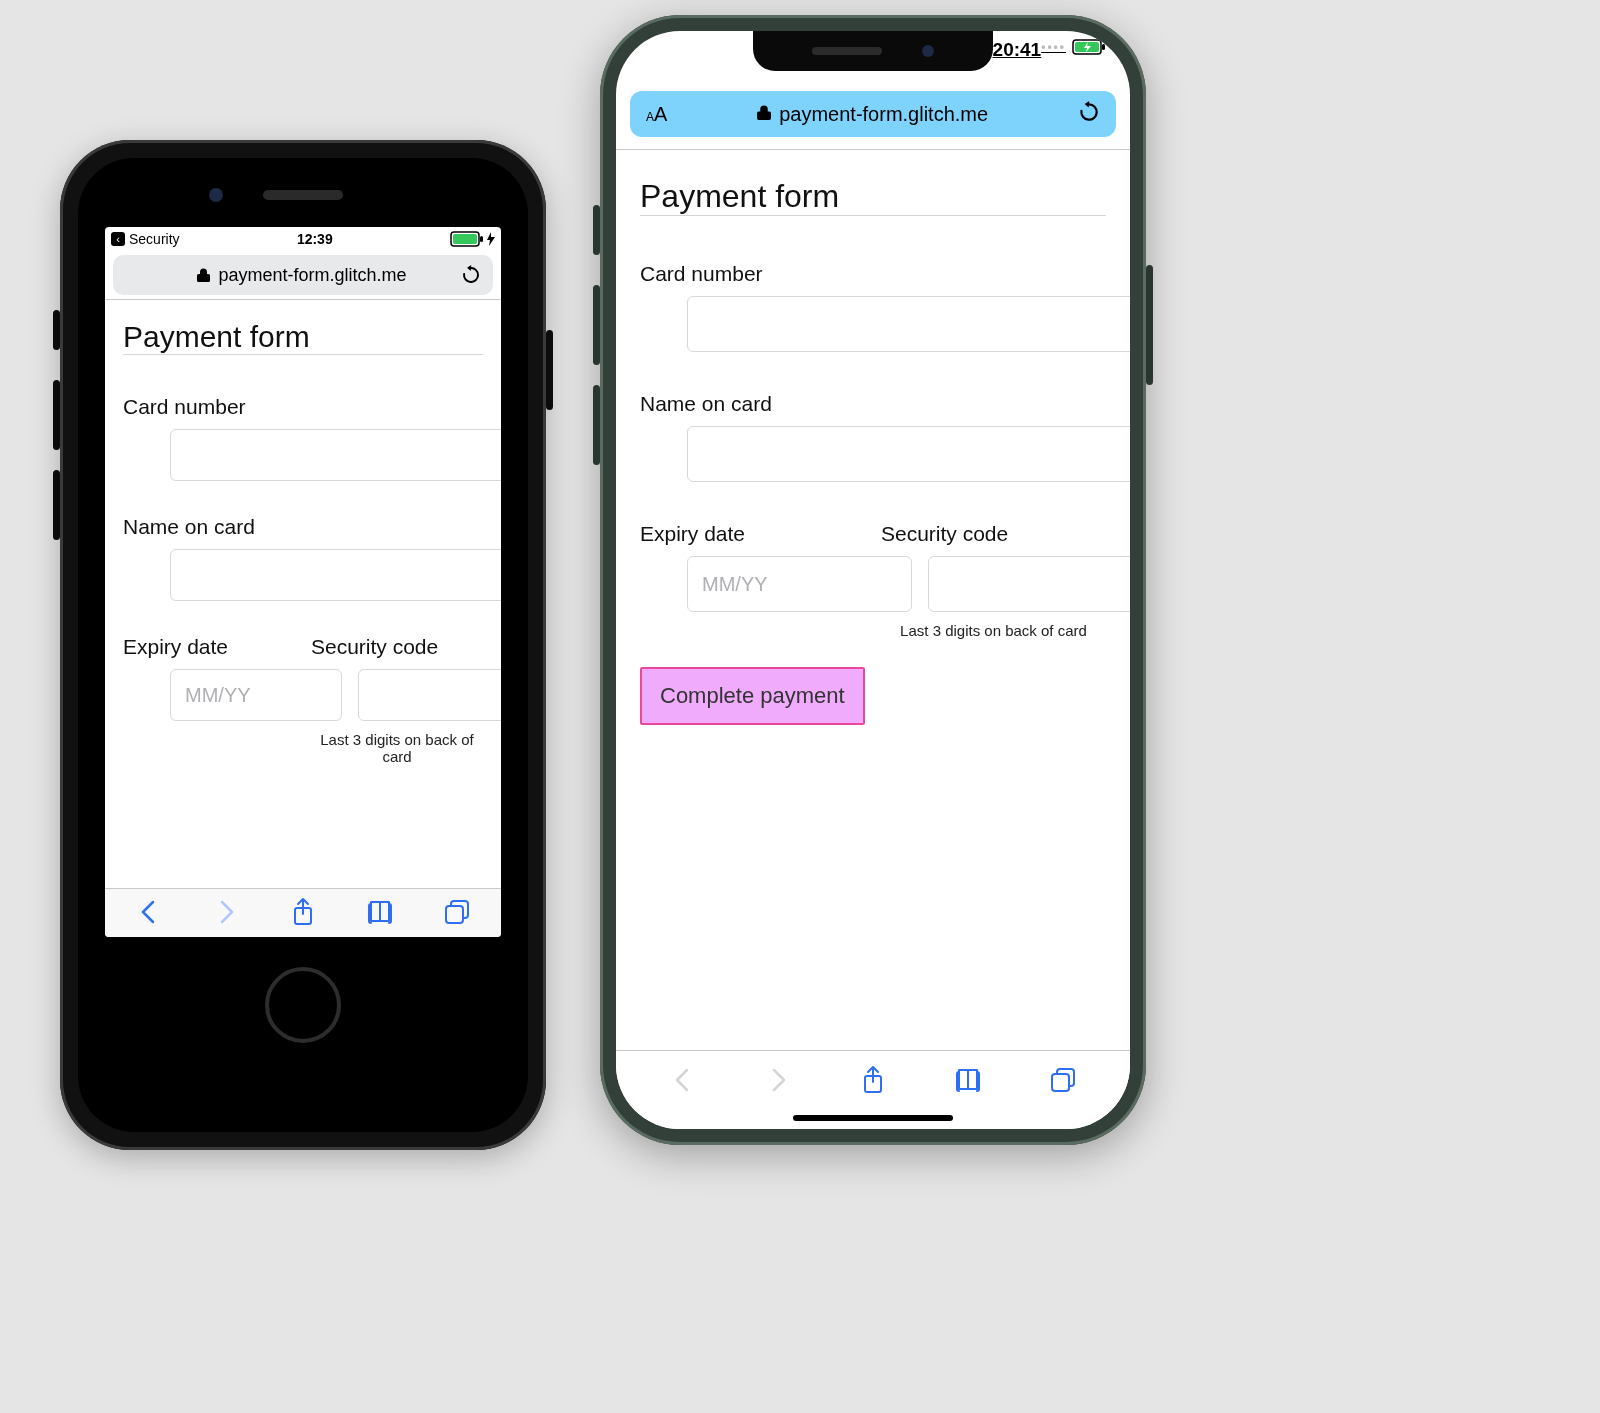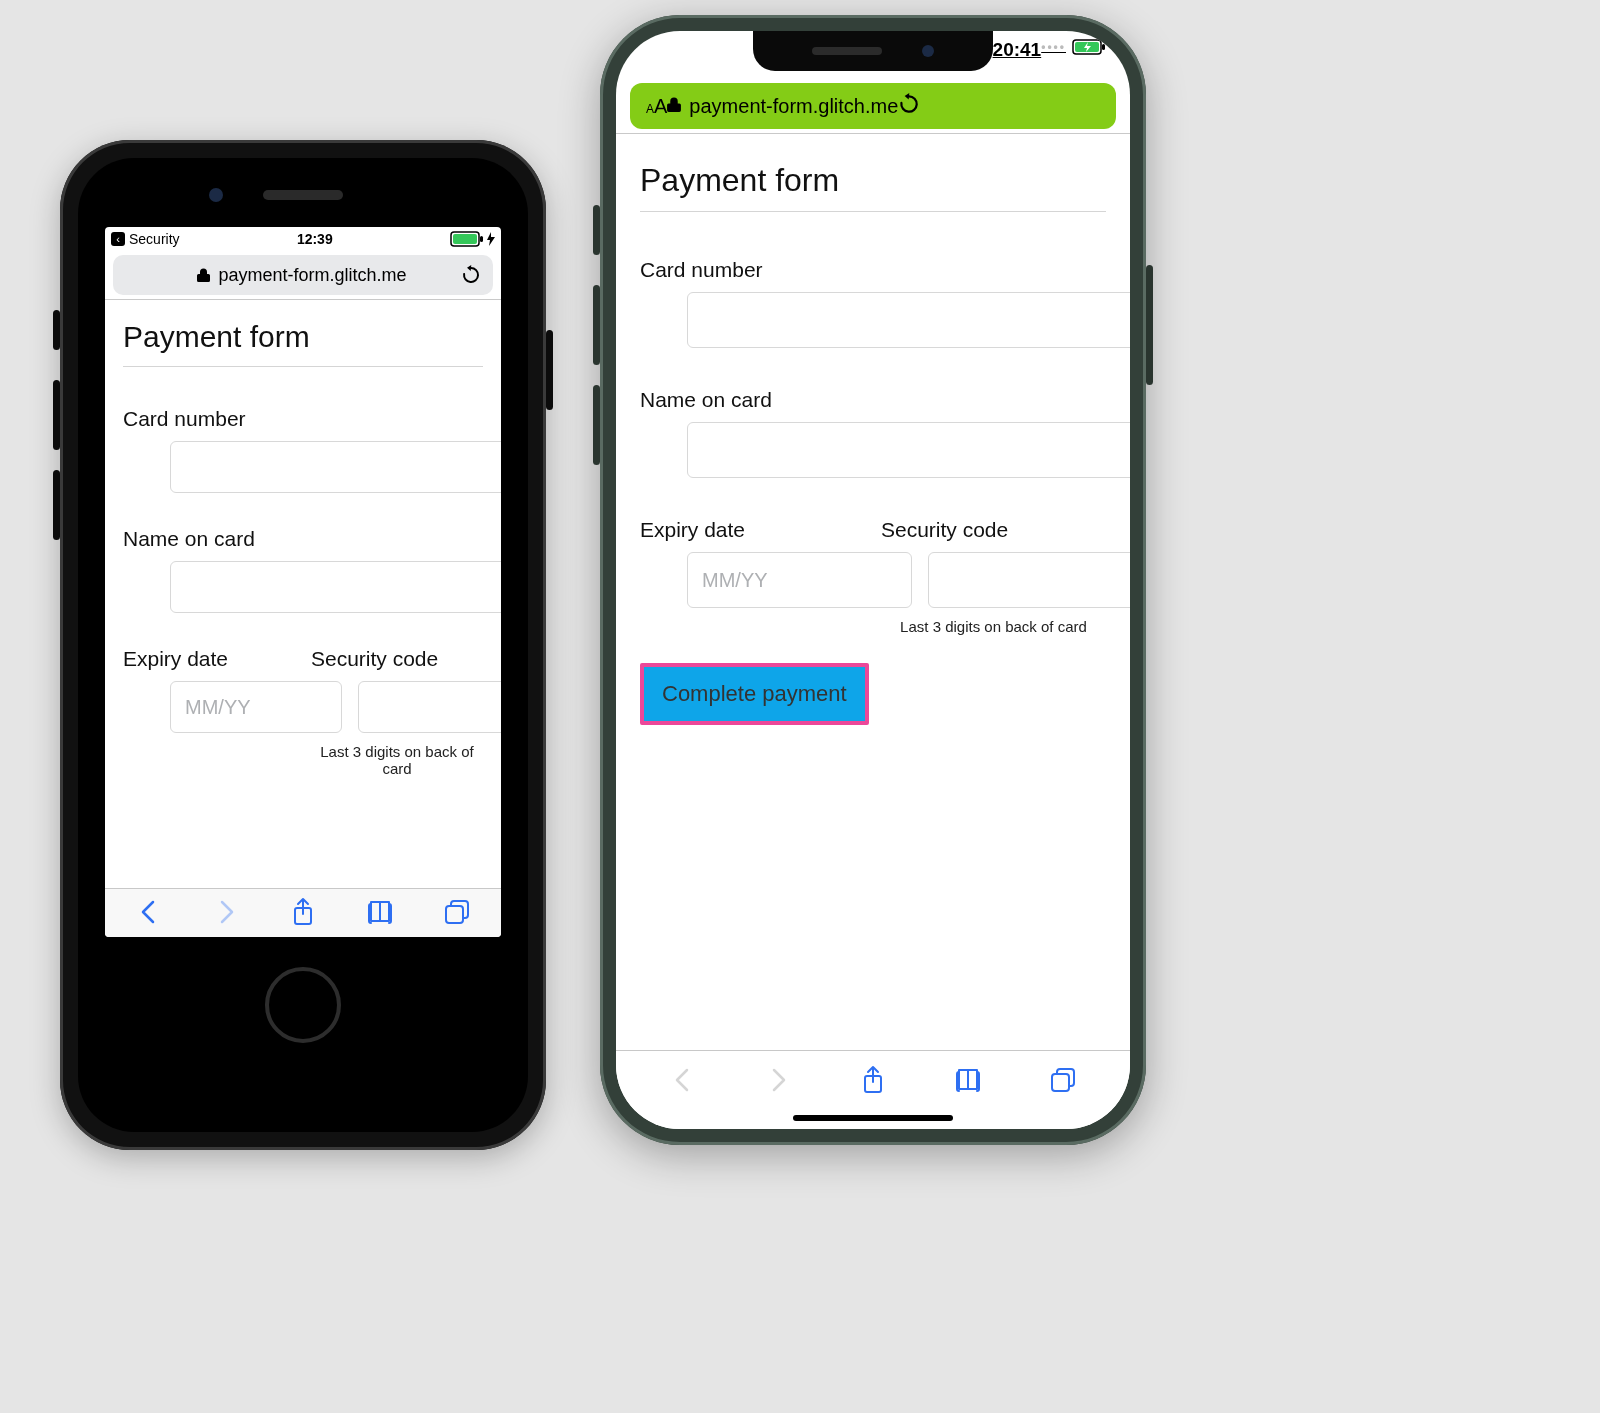--- a/index.html
+++ b/index.html
@@ -157,41 +157,41 @@
     height:40px;
     display:flex; align-items:center; justify-content:space-between;
     padding:0 12px;
     font-size:18px; color:#000;
   }
   .urlbar .addr{ display:flex; align-items:center; gap:8px;}
   .urlbar .lock-icon svg{ width:13px; height:15px; display:block;}
   .urlbar .reload svg{ width:20px; height:20px; display:block;}
 
   .urlbar11 {
-    margin:4px 14px;
-    background:#84cc16;
+    margin:12px 14px;
+    background:#7dd3fc;
     border-radius:12px;
     height:46px;
-    display:flex; align-items:center; 
+    display:flex; align-items:center; justify-content:space-between;
     padding:0 16px;
     font-size:20px;
   }
 
   .thin-sep { height:1px; background:#c9c9c9; }
 
   
   .webview {
     flex:1 1 auto;
     background:#fff;
     padding:20px 18px 0 18px;
     overflow:hidden;
   }
   .webview h1{
     font-size:30px; font-weight:400; color:#111;
-    padding-bottom:12px; border-bottom:1px solid #d5d5d5;
+    border-bottom:1px solid #d5d5d5;
     margin-bottom:40px;
   }
   .phone11 .webview h1{ font-size:32px; margin-bottom:46px;}
   .field-label{
     display:block; font-size:21px; color:#111; margin-bottom:10px;
   }
   .text-input{
     width:100%; height:52px;
     border:1px solid #d8d8d8; border-radius:6px; background:#fff;
     font-size:20px; padding:0 14px; color:#333;margin-left:47px;
@@ -199,21 +199,21 @@
   .text-input::placeholder{ color:#aeb0b3;}
   .field-group{ margin-bottom:34px;}
   .phone11 .field-group{ margin-bottom:40px;}
   .two-col{ display:flex; gap:16px;}
   .two-col .col{ flex:1; min-width:0;}
   .hint{
     font-size:15px; color:#222; text-align:center; margin-top:10px;
   }
   .submit-btn{
     margin-top:28px;
-    background:#0ea5e9; border:4px solid #ec4899;
+    background:#f0abfc; border:2px solid #ec4899;
     padding:14px 18px; font-size:22px; color:#333;
     border-radius:2px;
   }
 
   
   .toolbar{
     border-top:1px solid #c8c8c8;
     background:#f8f8f8;
     display:flex; align-items:center; justify-content:space-around;
     padding:8px 6px 10px 6px;

